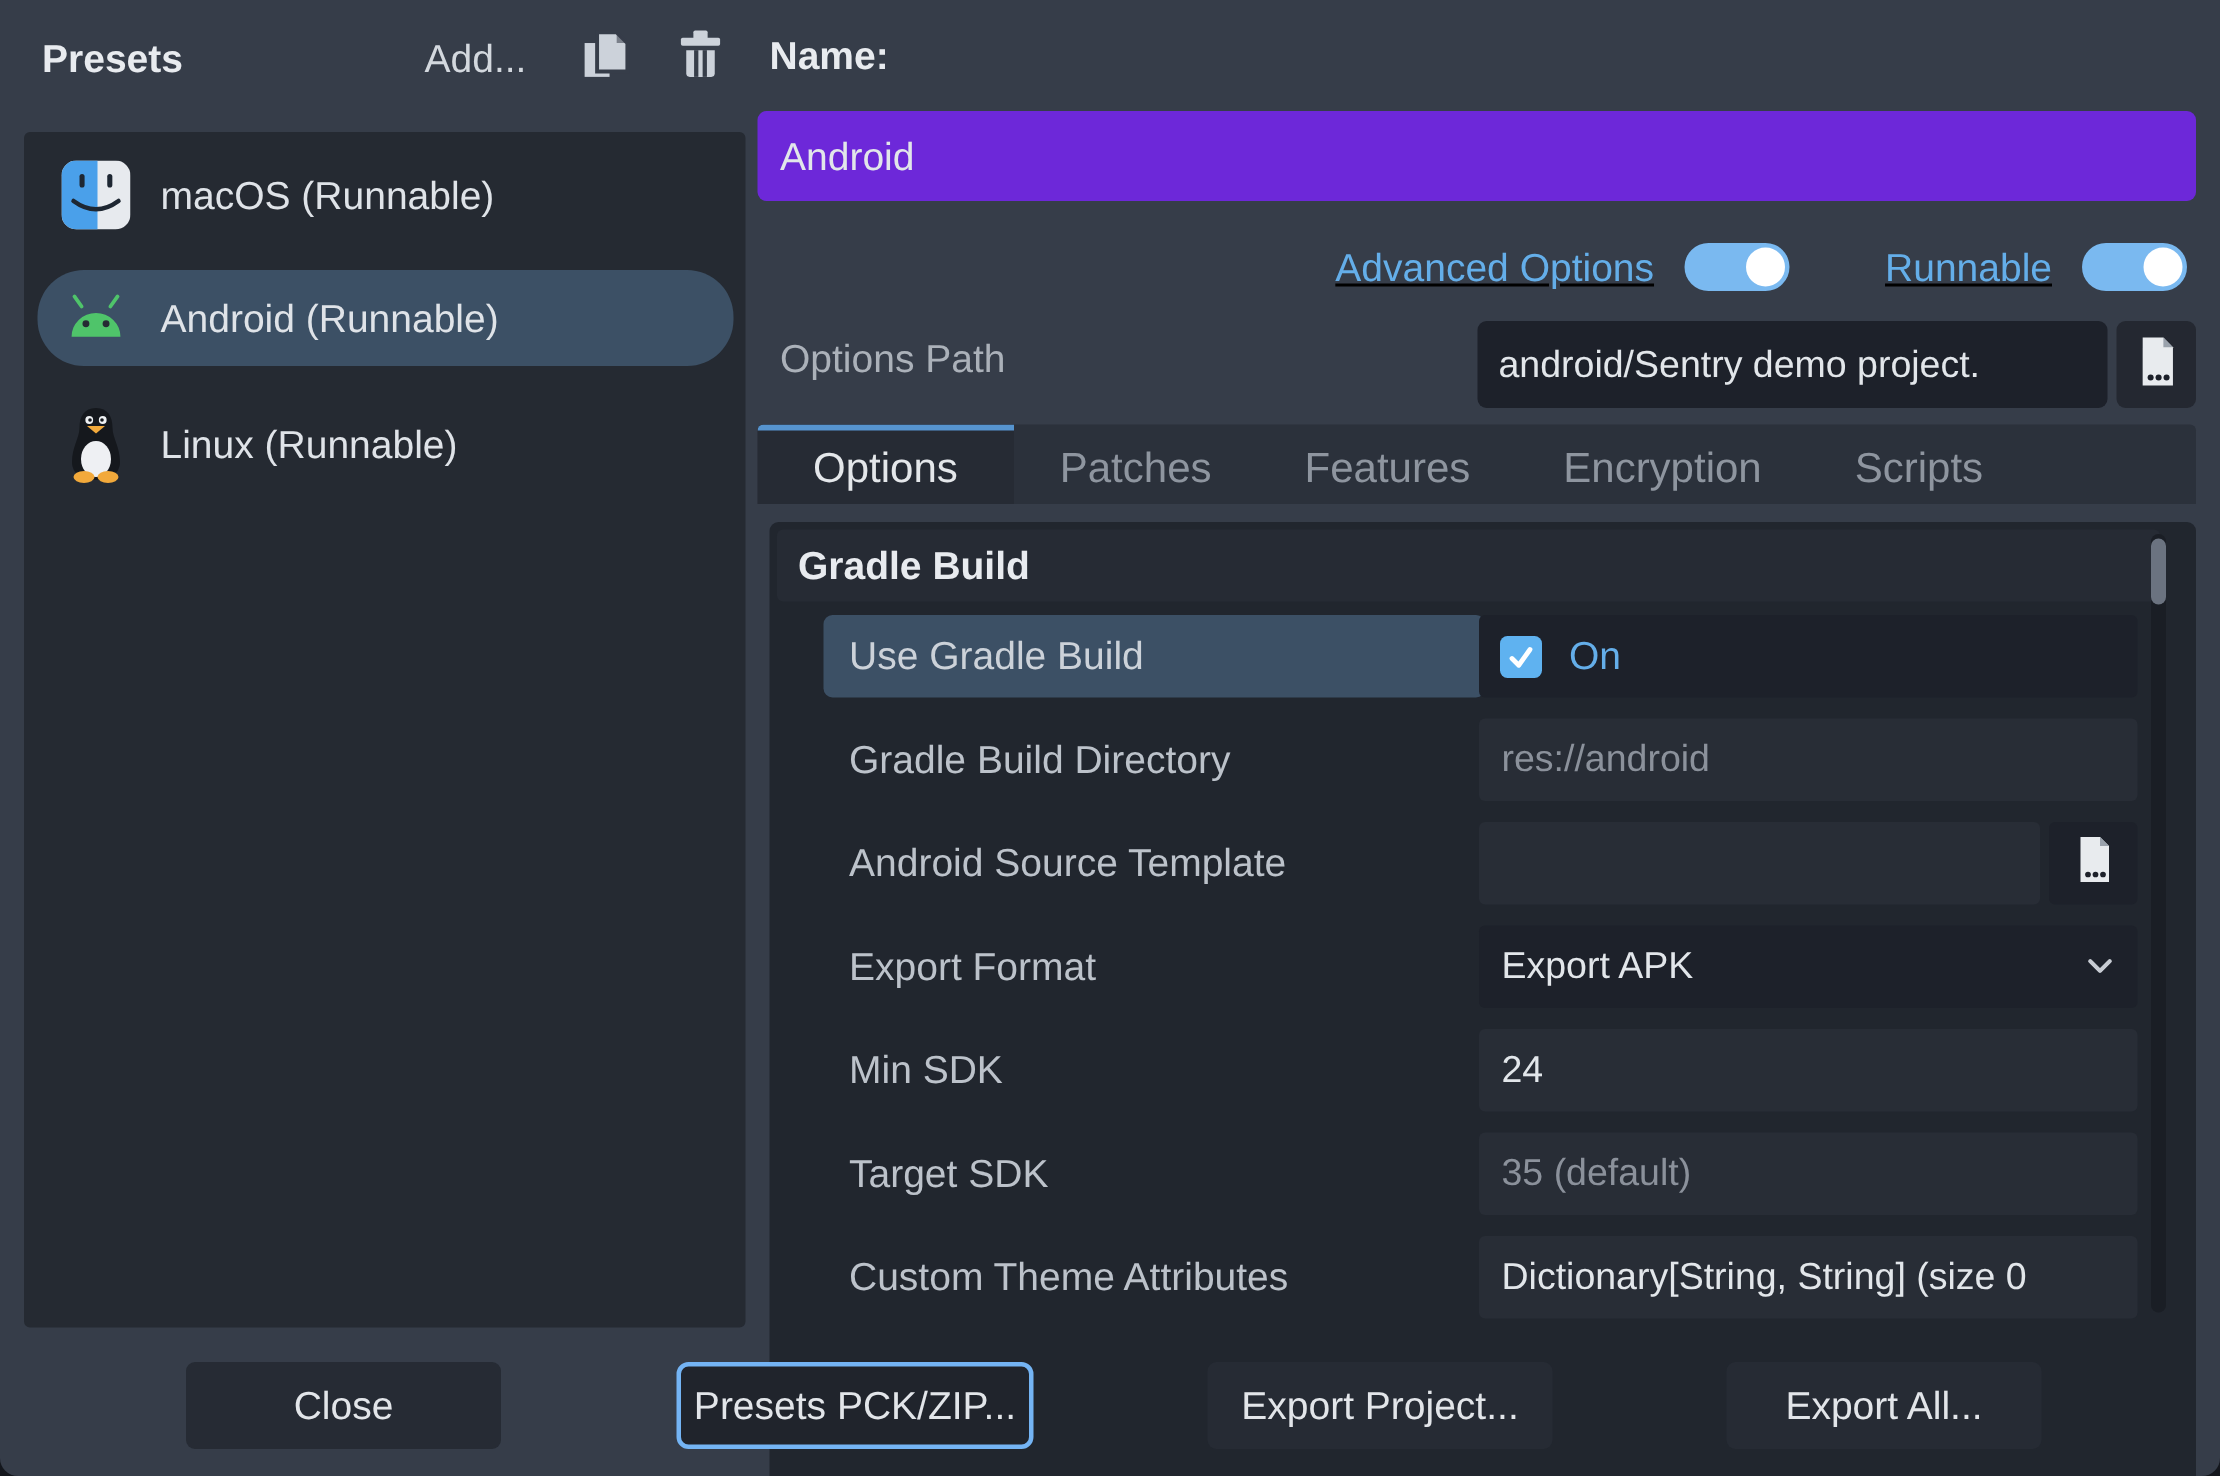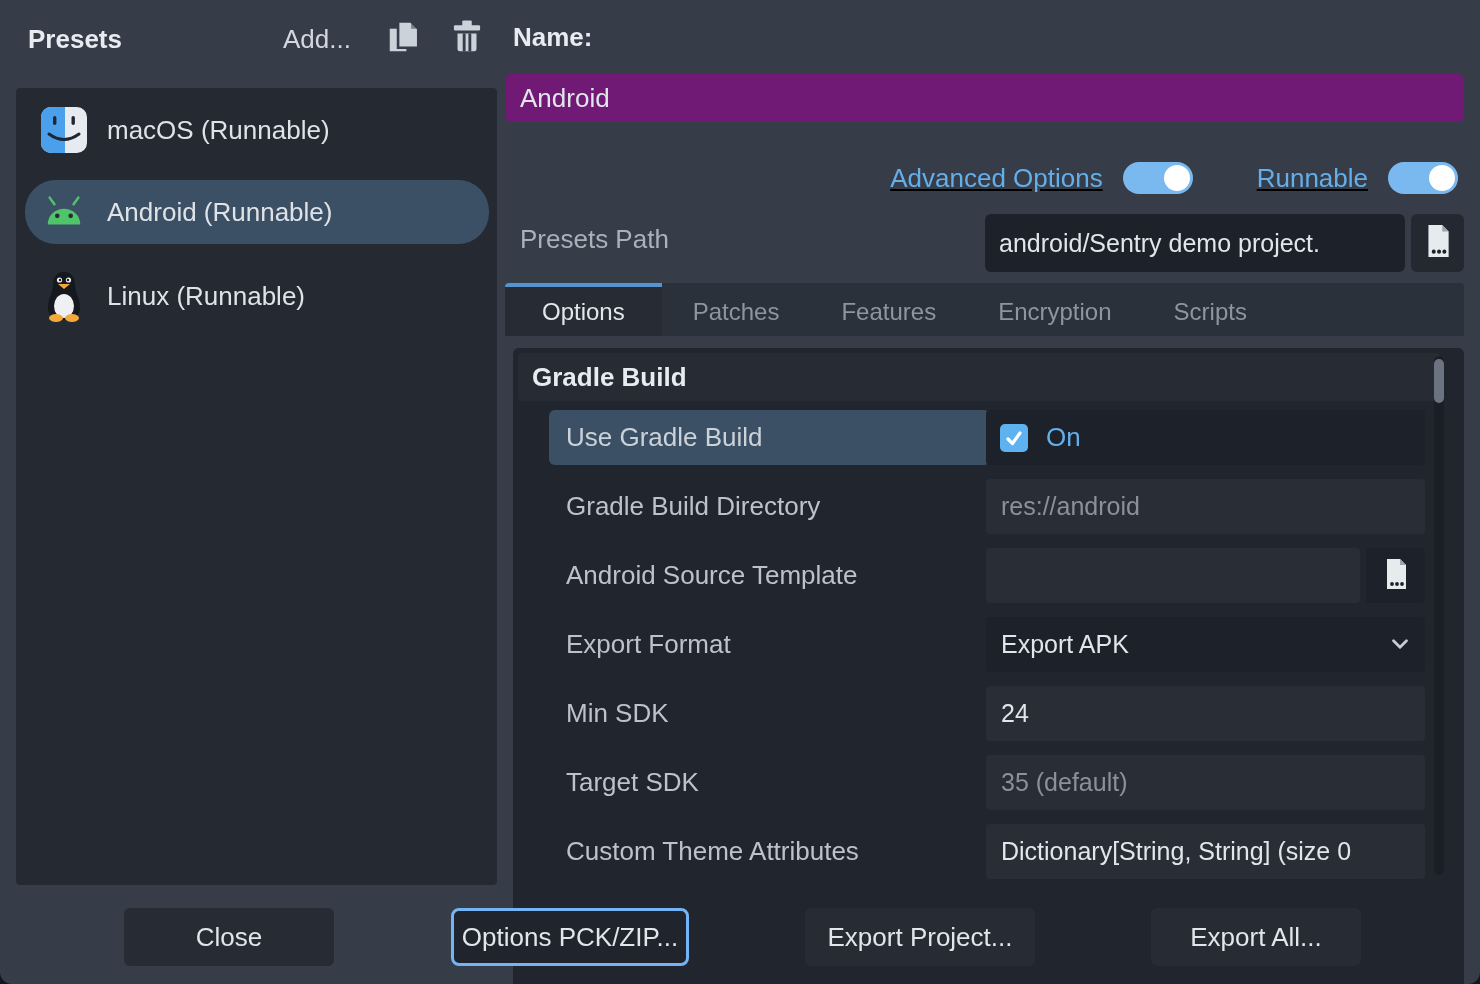--- a/index.html
+++ b/index.html
@@ -15,37 +15,37 @@
   .icon-btn.trash { left:446px; }
 
   .preset-list { position:absolute; left:16px; top:88px; width:481px; height:797px; background:#252a32; border-radius:4px; }
   .preset-item { position:absolute; left:9px; width:464px; height:64px; border-radius:6px; display:flex; align-items:center; cursor:pointer; }
   .preset-item.sel { background:#3c5065;border-radius:31px; }
   .preset-item .picon { width:46px; height:46px; margin-left:16px; display:flex; align-items:center; justify-content:center; }
   .preset-item .plabel { margin-left:20px; font-size:26px; color:#dfe3e8; }
 
   
   .name-label { position:absolute; left:513px; top:22px; font-size:26px; font-weight:bold; color:#e8ebef; }
-  .name-input { position:absolute; left:505px; top:74px; width:959px; height:48px; background:#701a75; border-radius:6px; display:flex; align-items:center; }
+  .name-input { position:absolute; left:505px; top:74px; width:959px; height:60px; background:#6d28d9; border-radius:6px; display:flex; align-items:center; }
   .name-input span { margin-left:15px; font-size:26px; color:#e2e6ea; }
 
   .toggles-row { position:absolute; left:505px; top:152px; width:959px; height:42px; display:flex; align-items:flex-end; justify-content:flex-end; gap:20px;text-decoration:underline; }
   .toggle-label { font-size:26px; color:#64aee9; }
   .switch { width:70px; height:32px; border-radius:16px; background:#7ab9f0; position:relative; cursor:pointer; margin-right:6px; }
   .switch .knob { position:absolute; right:3px; top:3px; width:26px; height:26px; border-radius:50%; background:#ffffff; }
   .toggle-gap { width:18px; }
 
   .export-path-label { position:absolute; left:520px; top:224px; font-size:26px; color:#abb1b9; }
   .export-path-input { position:absolute; left:985px; top:214px; width:420px; height:58px; background:#1d212a; border-radius:6px; display:flex; align-items:center; overflow:hidden; }
   .export-path-input span { margin-left:14px; font-size:25px; color:#e2e6ea; white-space:nowrap; }
   .browse-btn { position:absolute; left:1411px; top:214px; width:53px; height:58px; background:#242831; border-radius:6px; display:flex; align-items:center; justify-content:center; cursor:pointer; }
 
   
   .tabstrip { position:absolute; left:505px; top:283px; width:959px; height:53px; background:#2b313b; display:flex; border-radius:4px 4px 0 0; overflow:hidden; }
-  .tab { display:flex; align-items:center; justify-content:center; padding:0 31px; font-size:24px; color:#8e959f; cursor:pointer; border-top:4px solid transparent; }
+  .tab { display:flex; align-items:center; justify-content:center; padding:0 31px; font-size:28px; color:#8e959f; cursor:pointer; border-top:4px solid transparent; }
   .tab.active { background:#262b34; color:#e4e7ea; border-top:4px solid #5694cf; padding:0 37px; }
 
   
   .options-panel { position:absolute; left:513px; top:348px; width:951px; height:652px; background:#21262e; border-radius:6px; overflow:hidden; }
   .cat-header { position:absolute; left:5px; top:5px; width:922px; height:48px; background:#262b34; border-radius:4px; display:flex; align-items:center; }
   .cat-header span { margin-left:14px; font-size:26px; font-weight:bold; color:#e8ebef; }
 
   .prow { position:absolute; left:0; width:932px; height:55px; }
   .plabel-cell { position:absolute; left:36px; top:0; width:441px; height:55px; display:flex; align-items:center; border-radius:6px; cursor:pointer; }
   .plabel-cell span { margin-left:17px; font-size:26px; color:#bcc2ca; }
@@ -152,21 +152,21 @@
     <span class="switch">
         <span class="knob"></span>
       </span>
     <span class="toggle-gap"></span>
     <span class="toggle-label">Runnable</span>
     <span class="switch">
         <span class="knob"></span>
       </span>
   </div>
 
-  <div class="export-path-label">Presets Path</div>
+  <div class="export-path-label">Options Path</div>
   <div class="export-path-input">
     <span>android/Sentry demo project.</span>
   </div>
   <div class="browse-btn">
     <span>
       <svg width="34" height="38" viewBox="0 0 32 34">
         <path d="M7 2 h13 l6 6 v24 h-19 z" fill="#e8ebee"></path>
         <path d="M20 2 v6 h6 z" fill="#9aa2ac"></path>
         <circle cx="12" cy="27" r="1.9" fill="#1d212a"></circle>
         <circle cx="17" cy="27" r="1.9" fill="#1d212a"></circle>
@@ -271,17 +271,17 @@
         <span class="vtext">Dictionary[String, String] (size 0</span>
       </div>
     </div>
 
     <div class="vscroll-track">
       <div class="vscroll-grab"></div>
     </div>
   </div>
 
   <div class="fbtn b0">Close</div>
-  <div class="fbtn b1 focused">Options PCK/ZIP...</div>
+  <div class="fbtn b1 focused">Presets PCK/ZIP...</div>
   <div class="fbtn b2">Export Project...</div>
   <div class="fbtn b3">Export All...</div>
 
 </div>
 
 </body></html>

